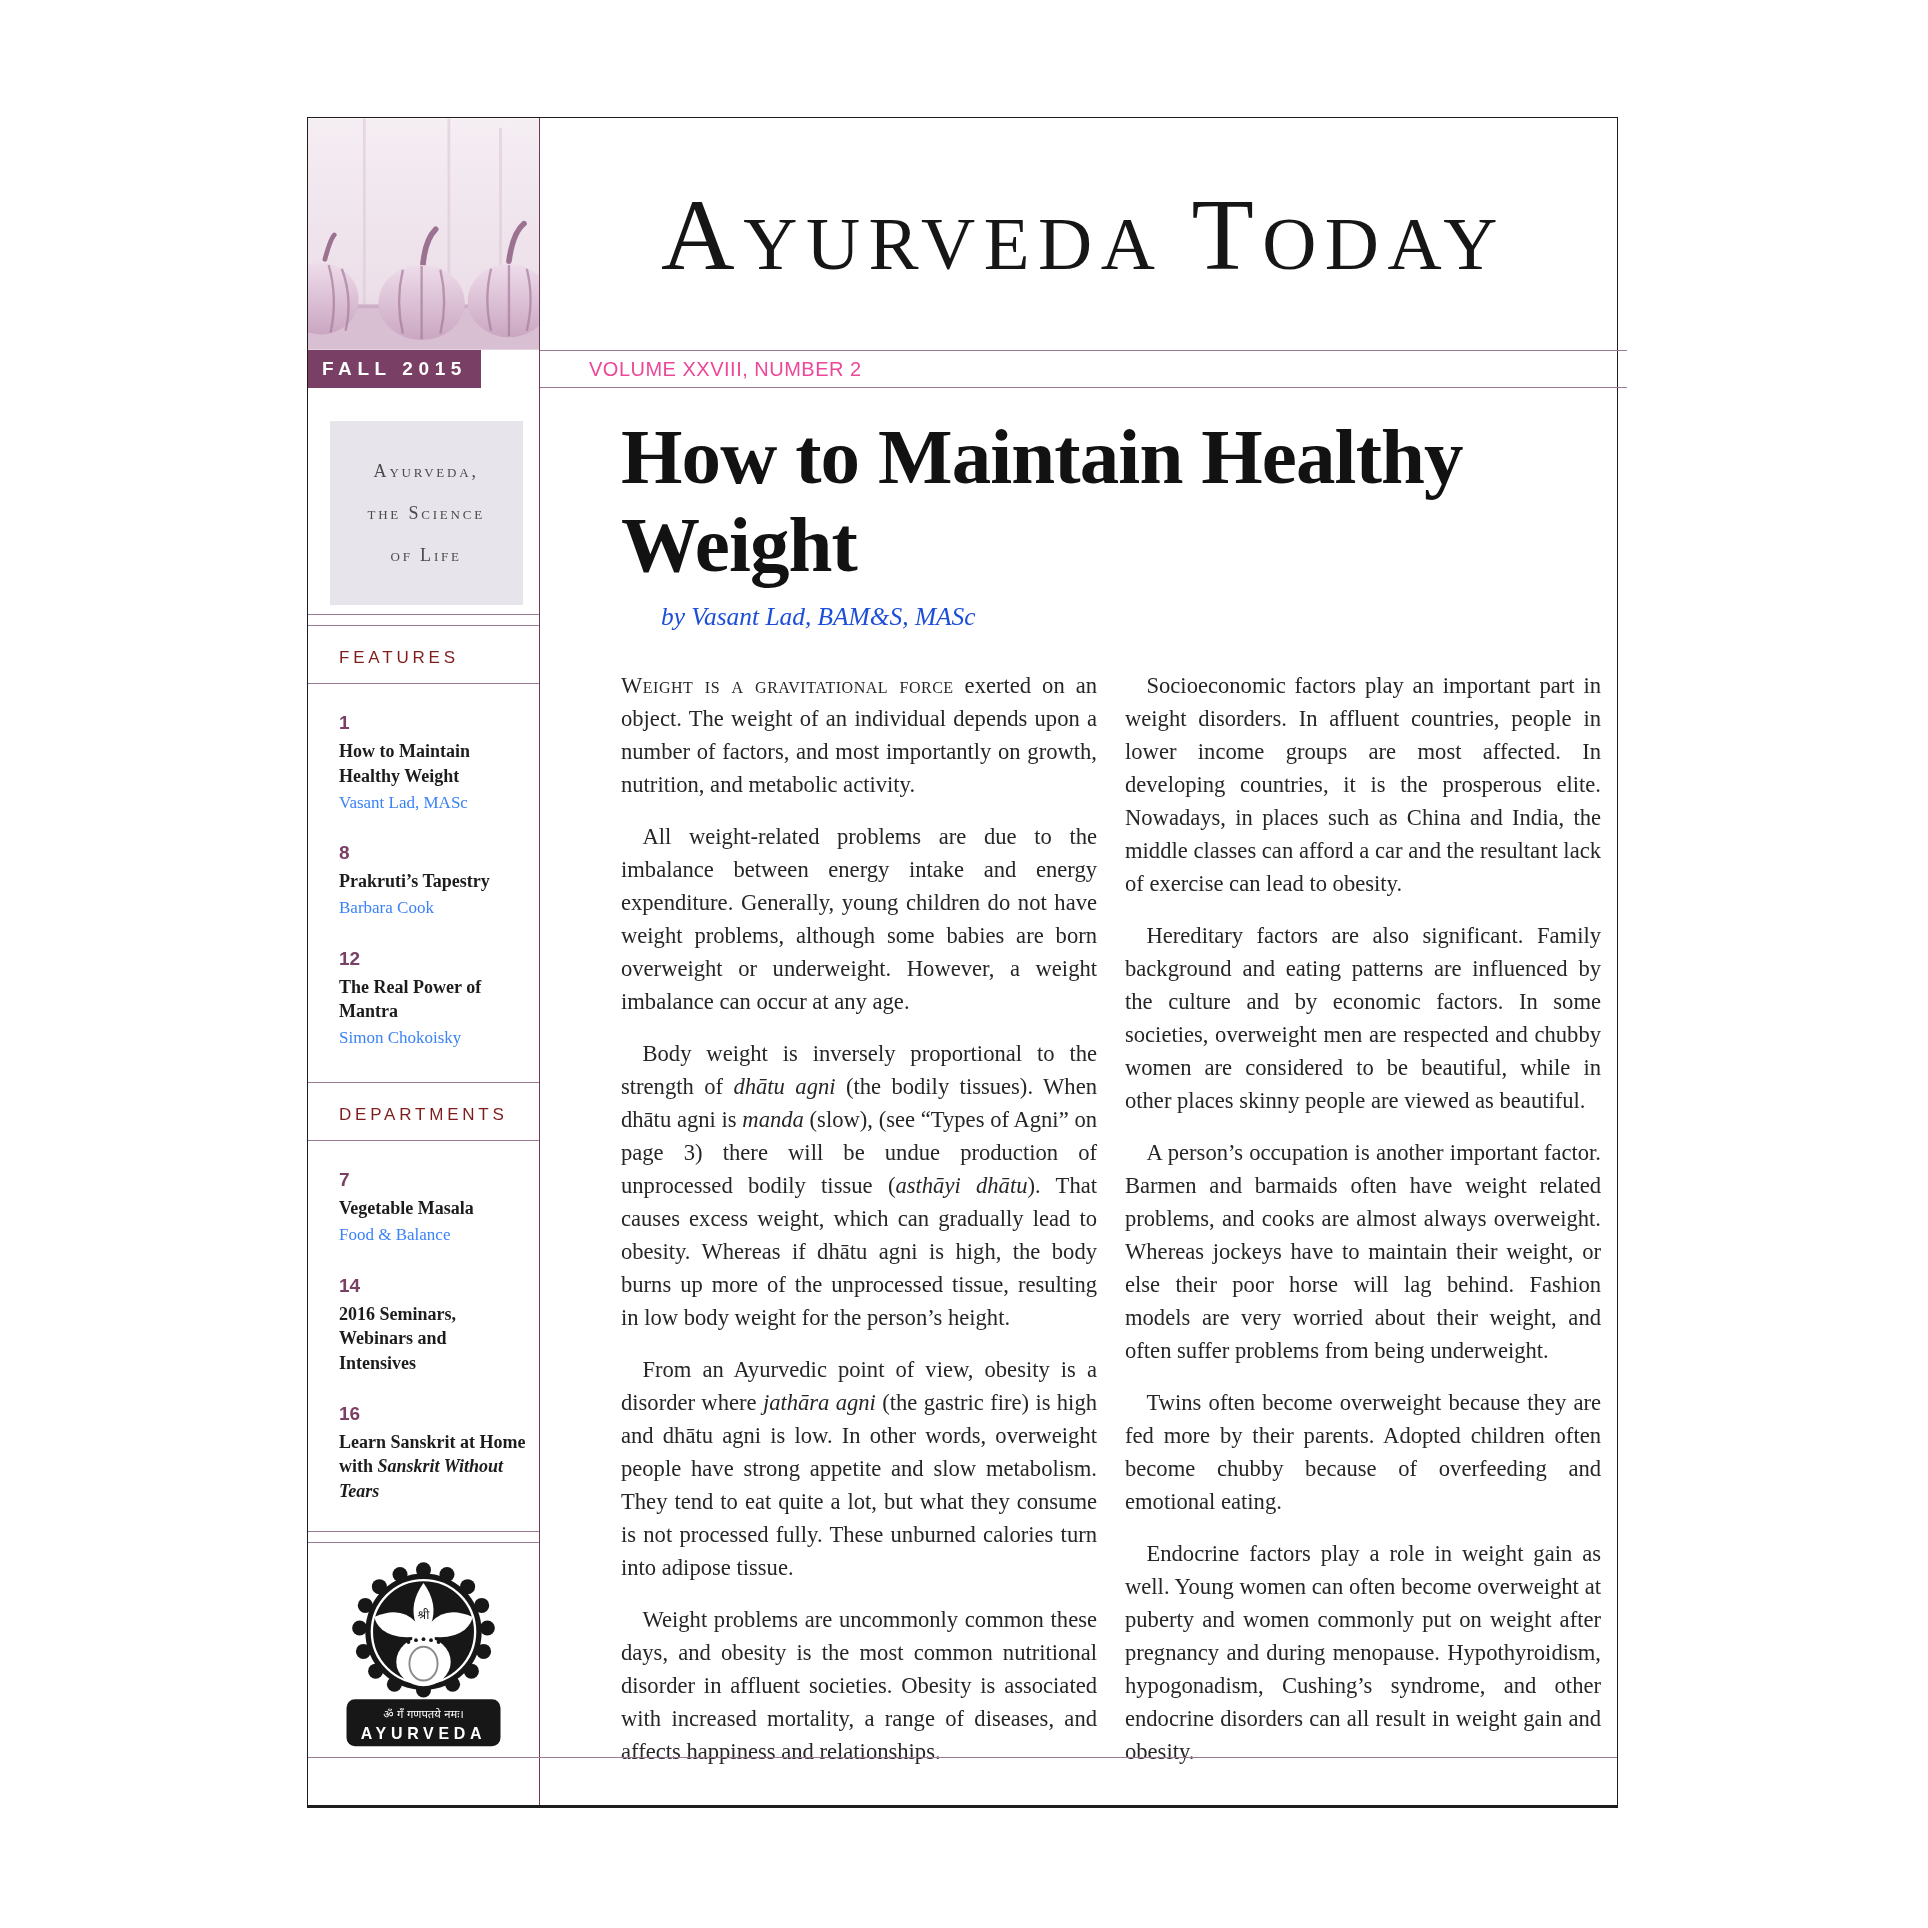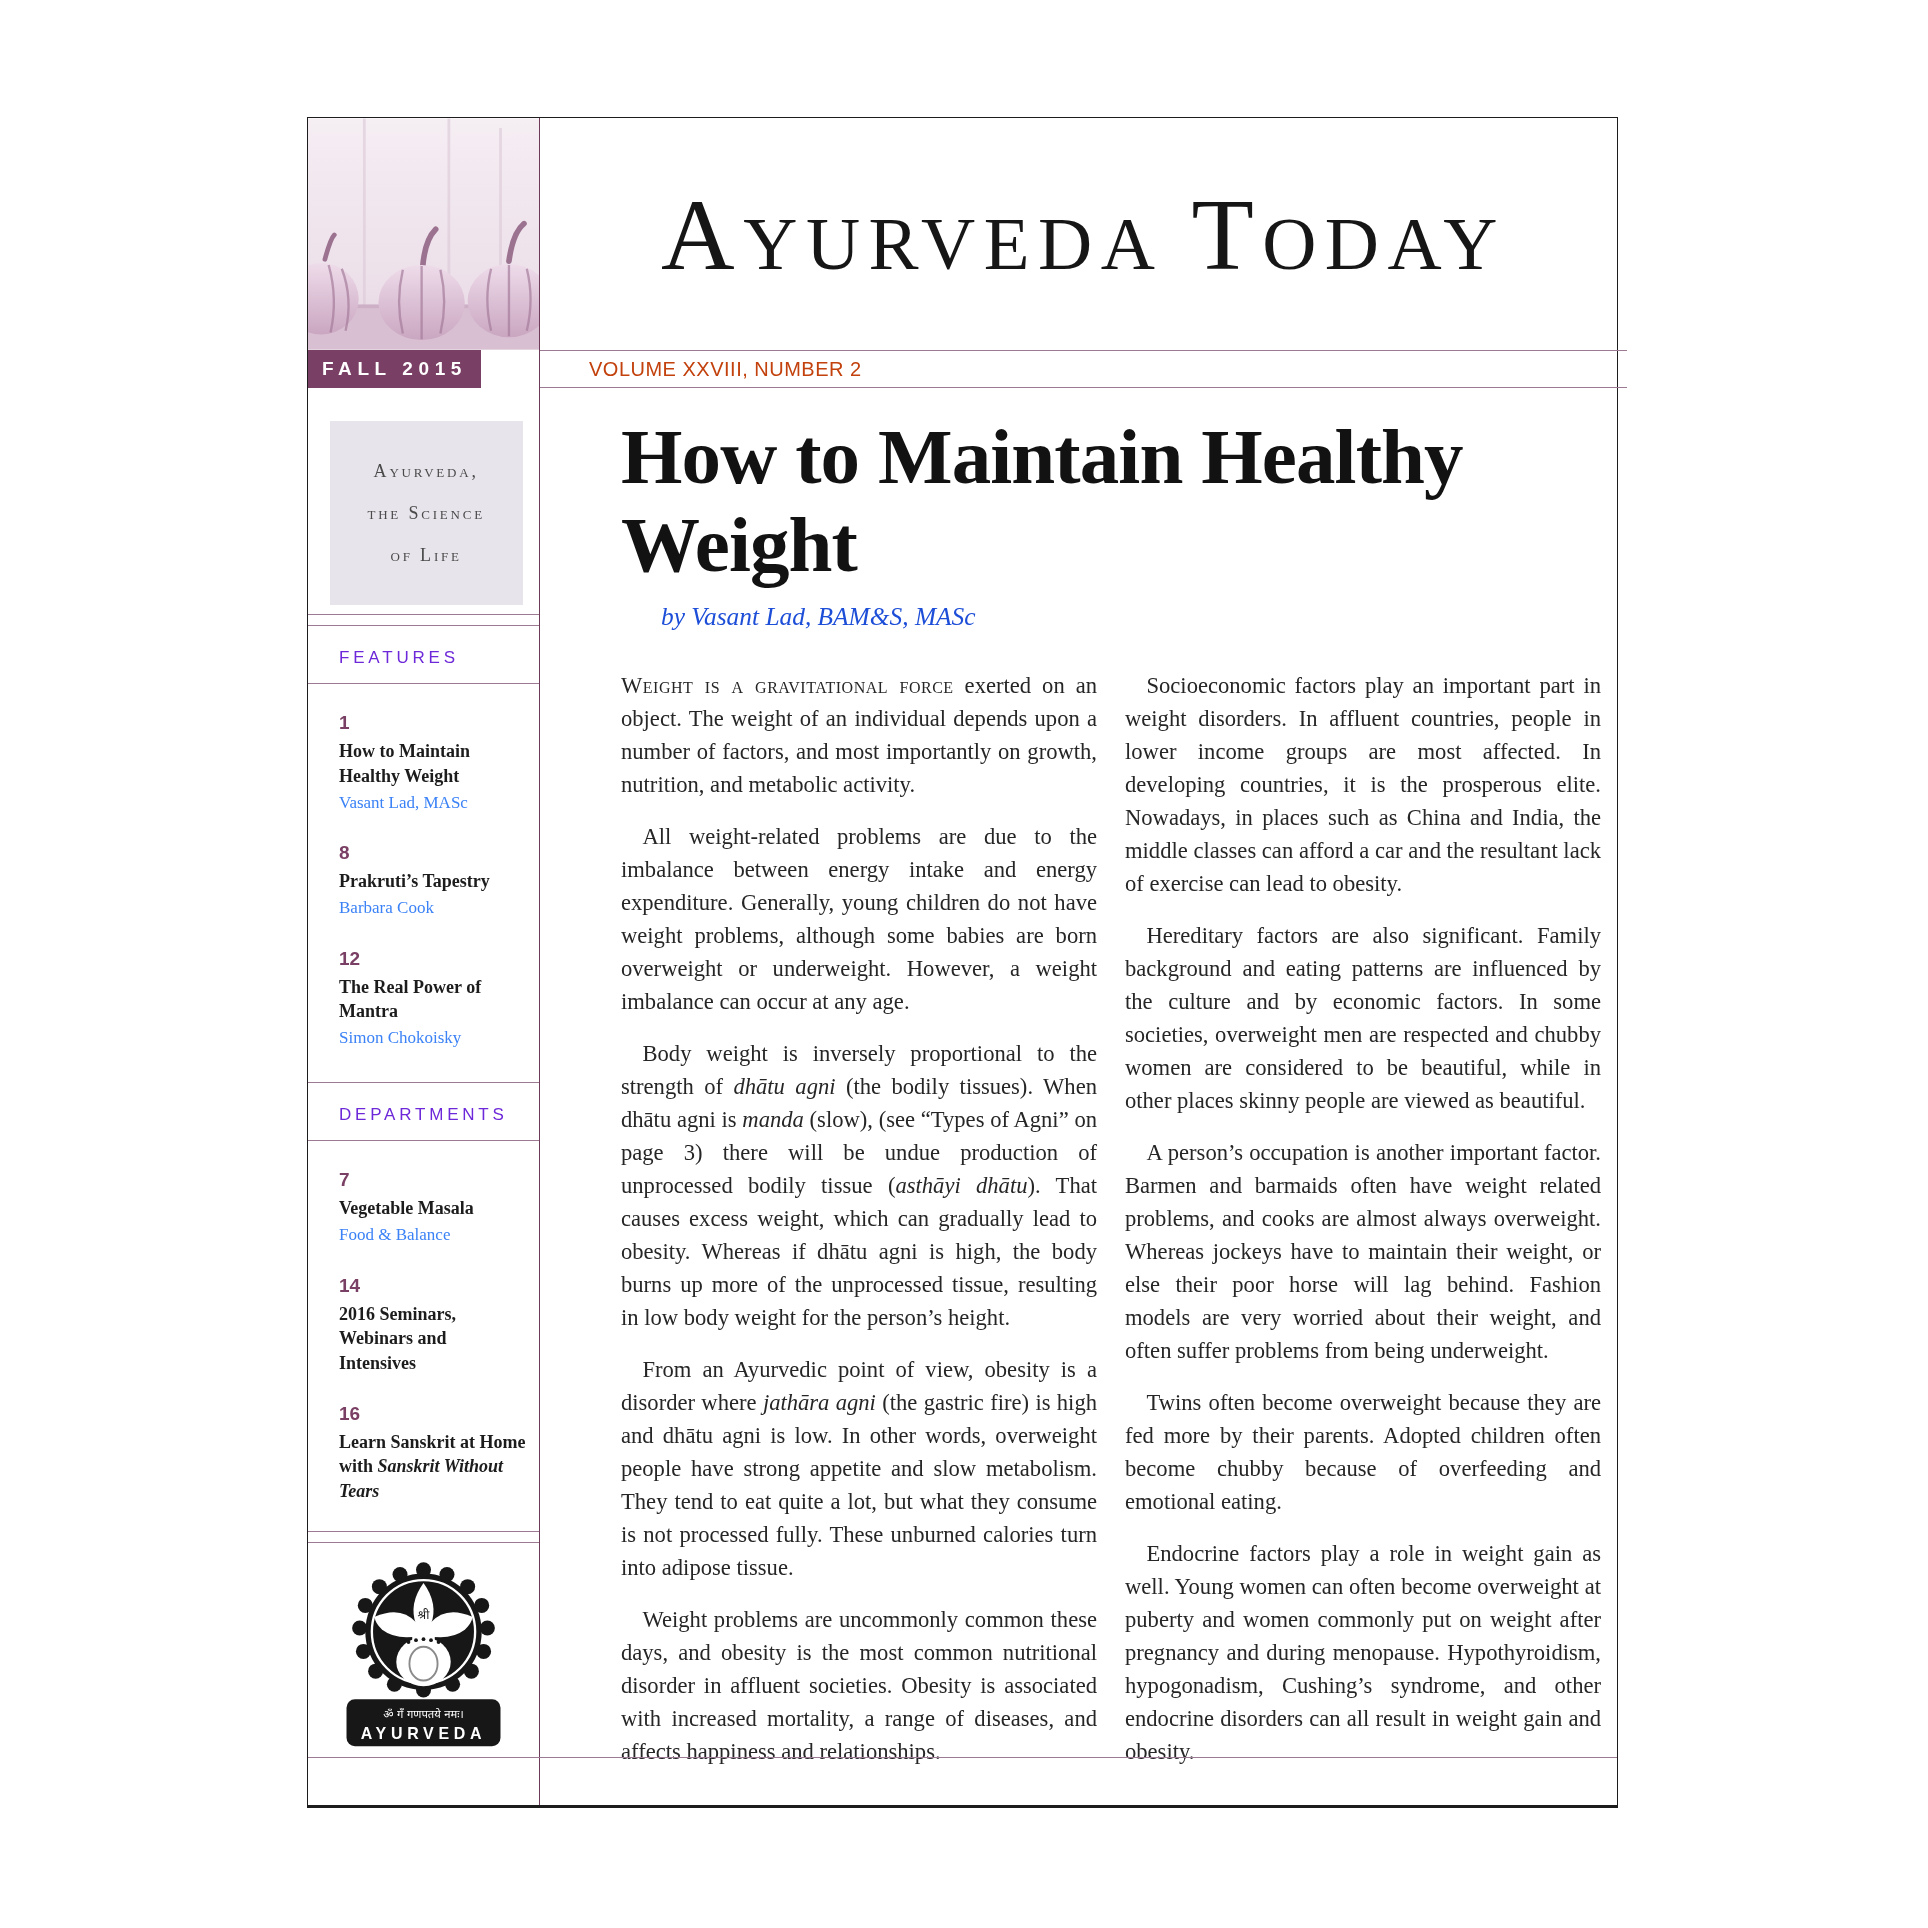--- a/index.html
+++ b/index.html
@@ -14,41 +14,41 @@
   .photo{width:100%;height:232px;display:block;}
   .season-banner{height:38px;width:173px;background:#7a3f64;display:flex;align-items:center;justify-content:center;}
   .season-banner span{font-family:"Liberation Sans",sans-serif;font-weight:bold;font-size:19px;
         color:#ffffff;letter-spacing:5.6px;}
   .tagline-box{width:193px;height:184px;margin:33px 0 0 21.7px;background:#e8e4eb;
         display:flex;flex-direction:column;align-items:center;justify-content:center;gap:21px;}
   .tagline-box div{font-variant:small-caps;font-size:18px;letter-spacing:2.8px;color:#4a4a4a;}
   .rule{border-top:1.9px solid #9d7a93;}
   .rule-double{margin-top:9.4px;height:9.4px;border-top:1.9px solid #9d7a93;border-bottom:1.9px solid #9d7a93;}
   .section-head{margin:22.6px 0 0 31px;font-family:"Liberation Sans",sans-serif;
-        font-size:17px;letter-spacing:3.8px;color:#6d28d9;}
+        font-size:17px;letter-spacing:3.8px;color:#7f1d1d;}
   .side-rule{margin-top:15px;}
   .toc{padding:0 13px 0 31px;}
   .toc-item{margin-top:28px;}
   .toc-page{font-family:"Liberation Sans",sans-serif;font-weight:bold;font-size:19px;color:#7a3f64;}
   .toc-title{font-weight:bold;font-size:18px;line-height:24.5px;color:#1c1c1c;margin-top:4.7px;}
   .toc-title i{font-style:italic;}
   .toc-author{font-size:17px;line-height:23.5px;color:#3b82f6;margin-top:2.8px;}
   .logo-wrap{margin:15px auto 0;width:169px;}
   .footer-rule{position:absolute;left:0;right:0;bottom:47px;border-top:1.9px solid #9d7a93;}
 
   
   .main{flex:1;position:relative;box-sizing:border-box;}
   .masthead{height:232px;display:flex;align-items:center;justify-content:center;}
   .masthead-title{color:#161616;white-space:nowrap;letter-spacing:8.5px;}
   .mh-big{font-size:102px;}
   .mh-small{font-size:75px;}
   .mh-space{display:inline-block;width:28px;}
   .volumebar{height:38px;border-top:1.9px solid #9d7a93;border-bottom:1.9px solid #9d7a93;
         display:flex;align-items:center;padding-left:49px;box-sizing:border-box;}
-  .volume-text{font-family:"Liberation Sans",sans-serif;font-size:20px;color:#c2410c;letter-spacing:0.5px;}
+  .volume-text{font-family:"Liberation Sans",sans-serif;font-size:20px;color:#ec4899;letter-spacing:0.5px;}
 
   .article{padding:24.5px 26px 0 81px;}
   .article-title{font-weight:bold;font-size:79px;line-height:1.12;color:#121212;letter-spacing:-0.9px;}
   .byline{font-style:italic;font-size:25.4px;color:#1d4ed8;margin:13px 0 0 40px;}
   .columns{display:flex;gap:28px;margin-top:38px;}
   .col{width:476px;font-size:22.6px;line-height:33px;color:#262626;text-align:justify;}
   .col p{margin:0 0 19px;text-indent:0.95em;}
   .col p.lead{text-indent:0;}
   .lead-sc{font-variant:small-caps;letter-spacing:0.5px;}
   .col i{font-style:italic;}

